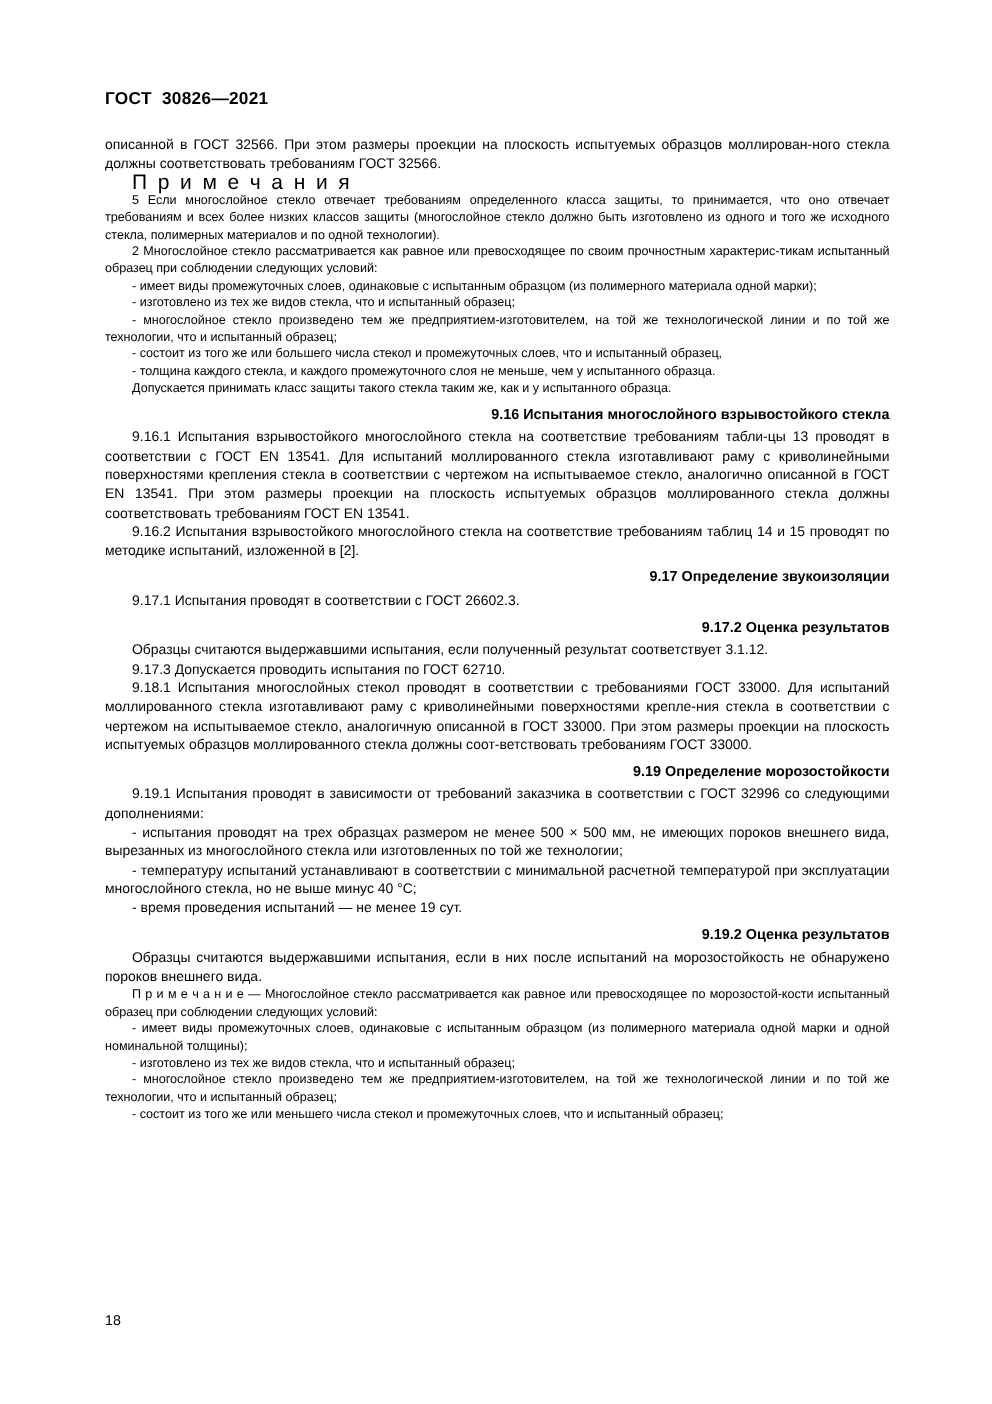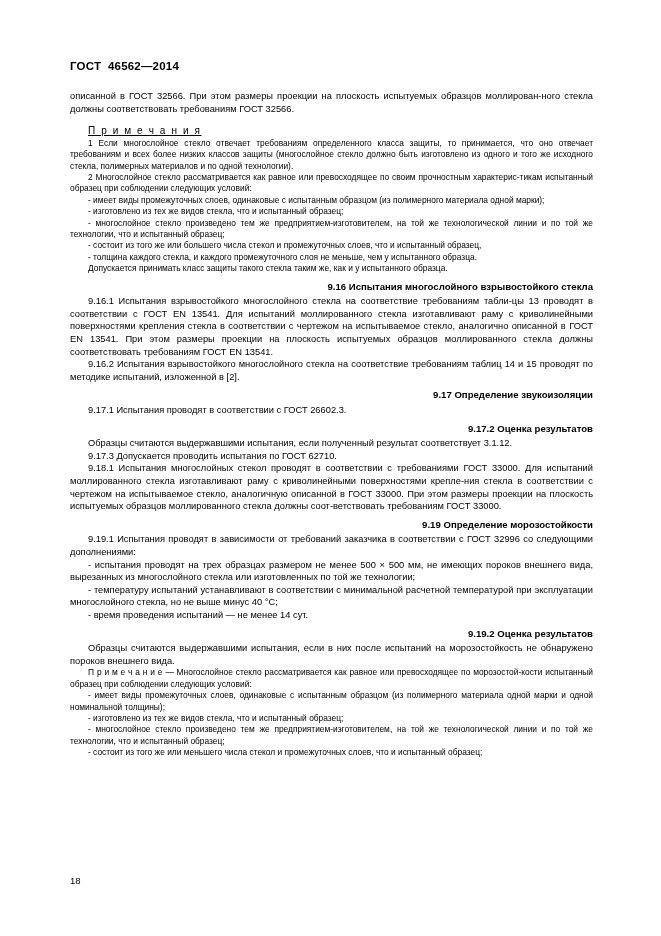--- a/index.html
+++ b/index.html
@@ -43,23 +43,22 @@
   }
   p.para {
     text-indent: 0;
   }
   p.ind {
     text-indent: 18px;
   }
   p.note-head {
     text-indent: 18px;
     letter-spacing: 1.6px;
-    font-size: 10px;
-    margin-top: 10px;
-    text-decoration: underline;
+    font-size: 14px;
+    margin-top: 0;
   }
   p.note {
     font-size: 8.4px;
     line-height: 11.4px;
     text-indent: 18px;
   }
   h3.sec {
     font-family: "Liberation Sans", sans-serif;
     font-size: 9.6px;
     font-weight: bold;
@@ -72,46 +71,46 @@
     left: 70px;
     bottom: 50px;
     font-family: "Liberation Sans", sans-serif;
     font-size: 9.5px;
   }
 </style>
 </head>
 <body>
 
 <div class="page">
-  <div class="header">ГОСТ  46562—2014</div>
+  <div class="header">ГОСТ  30826—2021</div>
   <div class="body-text" id="body-container">
       <p class="para">описанной в ГОСТ 32566. При этом размеры проекции на плоскость испытуемых образцов моллирован-ного стекла должны соответствовать требованиям ГОСТ 32566.</p>
       <p class="note-head">П р и м е ч а н и я</p>
-      <p class="note">1  Если многослойное стекло отвечает требованиям определенного класса защиты, то принимается, что оно отвечает требованиям и всех более низких классов защиты (многослойное стекло должно быть изготовлено из одного и того же исходного стекла, полимерных материалов и по одной технологии).</p>
+      <p class="note">5  Если многослойное стекло отвечает требованиям определенного класса защиты, то принимается, что оно отвечает требованиям и всех более низких классов защиты (многослойное стекло должно быть изготовлено из одного и того же исходного стекла, полимерных материалов и по одной технологии).</p>
       <p class="note">2  Многослойное стекло рассматривается как равное или превосходящее по своим прочностным характерис-тикам испытанный образец при соблюдении следующих условий:</p>
       <p class="note">- имеет виды промежуточных слоев, одинаковые с испытанным образцом (из полимерного материала одной марки);</p>
       <p class="note">- изготовлено из тех же видов стекла, что и испытанный образец;</p>
       <p class="note">- многослойное стекло произведено тем же предприятием-изготовителем, на той же технологической линии и по той же технологии, что и испытанный образец;</p>
       <p class="note">- состоит из того же или большего числа стекол и промежуточных слоев, что и испытанный образец,</p>
       <p class="note">- толщина каждого стекла, и каждого промежуточного слоя не меньше, чем у испытанного образца.</p>
       <p class="note">Допускается принимать класс защиты такого стекла таким же, как и у испытанного образца.</p>
       <h3 class="sec">9.16  Испытания многослойного взрывостойкого стекла</h3>
       <p class="ind">9.16.1  Испытания  взрывостойкого  многослойного  стекла  на  соответствие  требованиям  табли-цы 13 проводят в соответствии с ГОСТ EN 13541. Для испытаний моллированного стекла изготавливают раму с криволинейными поверхностями крепления стекла в соответствии с чертежом на испытываемое стекло, аналогично описанной в ГОСТ EN 13541. При этом размеры проекции на плоскость испытуемых образцов моллированного стекла должны соответствовать требованиям ГОСТ EN 13541.</p>
       <p class="ind">9.16.2  Испытания взрывостойкого многослойного стекла на соответствие требованиям таблиц 14 и 15 проводят по методике испытаний, изложенной в [2].</p>
       <h3 class="sec">9.17  Определение звукоизоляции</h3>
       <p class="ind">9.17.1  Испытания проводят в соответствии с ГОСТ 26602.3.</p>
       <h3 class="sec">9.17.2  Оценка результатов</h3>
       <p class="ind">Образцы считаются выдержавшими испытания, если полученный результат соответствует 3.1.12.</p>
       <p class="ind">9.17.3  Допускается проводить испытания по ГОСТ 62710.</p>
       <p class="ind">9.18.1  Испытания  многослойных  стекол  проводят  в  соответствии  с  требованиями  ГОСТ 33000. Для испытаний моллированного стекла изготавливают раму с криволинейными поверхностями крепле-ния стекла в соответствии с чертежом на испытываемое стекло, аналогичную описанной в ГОСТ 33000. При этом размеры проекции на плоскость испытуемых образцов моллированного стекла должны соот-ветствовать требованиям ГОСТ 33000.</p>
       <h3 class="sec">9.19  Определение морозостойкости</h3>
       <p class="ind">9.19.1  Испытания проводят в зависимости от требований заказчика в соответствии с ГОСТ 32996 со следующими дополнениями:</p>
       <p class="ind">- испытания проводят на трех образцах размером не менее 500 × 500 мм, не имеющих пороков внешнего вида, вырезанных из многослойного стекла или изготовленных по той же технологии;</p>
       <p class="ind">- температуру испытаний устанавливают в соответствии с минимальной расчетной температурой при эксплуатации многослойного стекла, но не выше минус 40 °C;</p>
-      <p class="ind">- время проведения испытаний — не менее 14 сут.</p>
+      <p class="ind">- время проведения испытаний — не менее 19 сут.</p>
       <h3 class="sec">9.19.2  Оценка результатов</h3>
       <p class="ind">Образцы считаются выдержавшими испытания, если в них после испытаний на морозостойкость не обнаружено пороков внешнего вида.</p>
       <p class="note">П р и м е ч а н и е — Многослойное стекло рассматривается как равное или превосходящее по морозостой-кости испытанный образец при соблюдении следующих условий:</p>
       <p class="note">- имеет виды промежуточных слоев, одинаковые с испытанным образцом (из полимерного материала одной марки и одной номинальной толщины);</p>
       <p class="note">- изготовлено из тех же видов стекла, что и испытанный образец;</p>
       <p class="note">- многослойное стекло произведено тем же предприятием-изготовителем, на той же технологической линии и по той же технологии, что и испытанный образец;</p>
       <p class="note">- состоит из того же или меньшего числа стекол и промежуточных слоев, что и испытанный образец;</p>
     </div>
   <div class="pagenum">18</div>
 </div>

